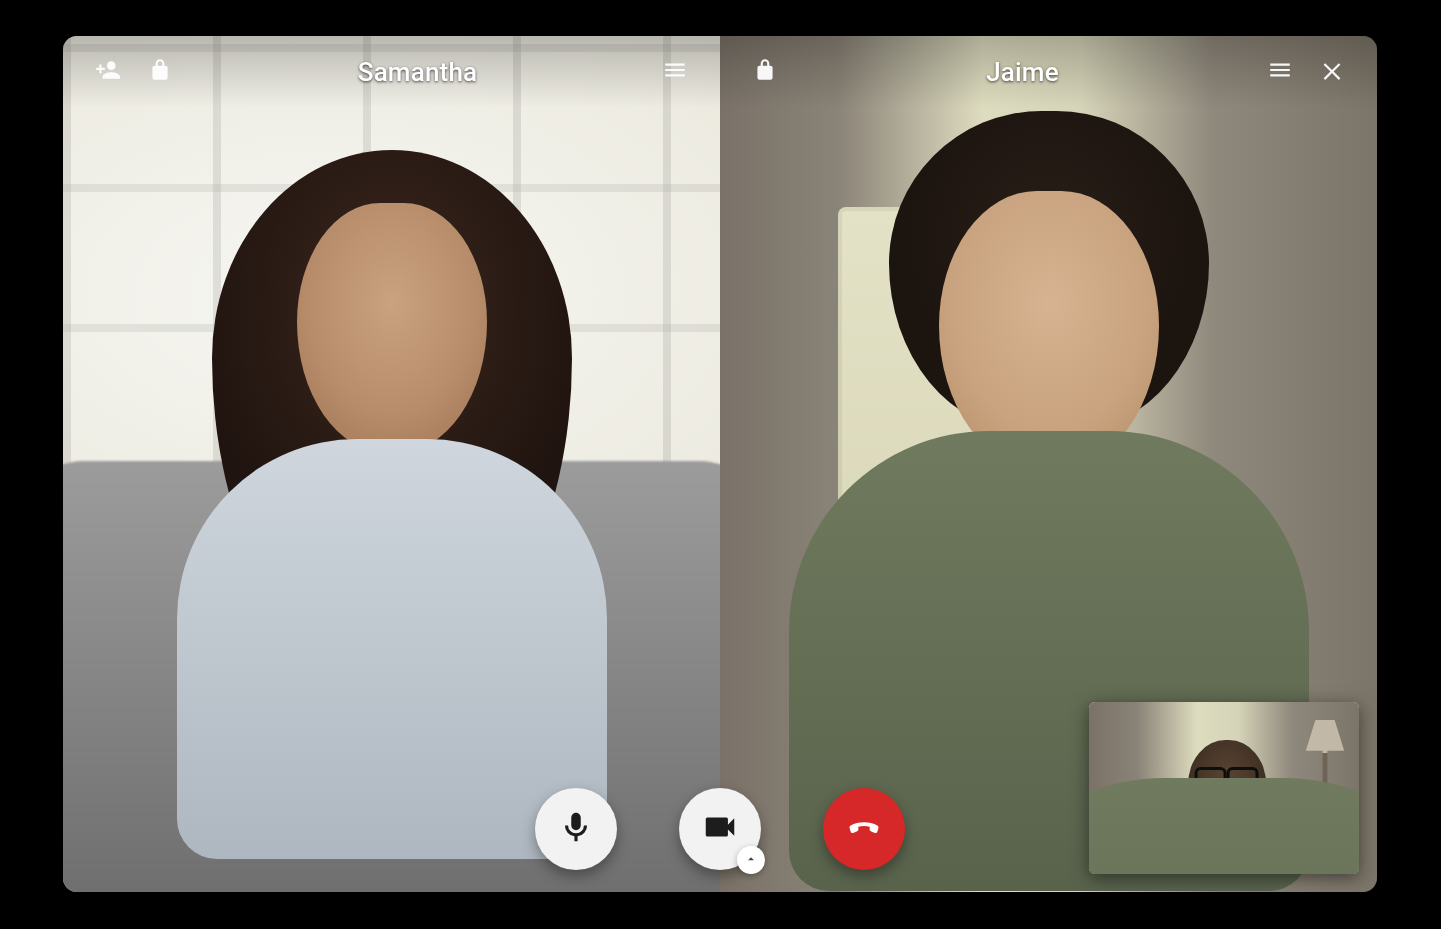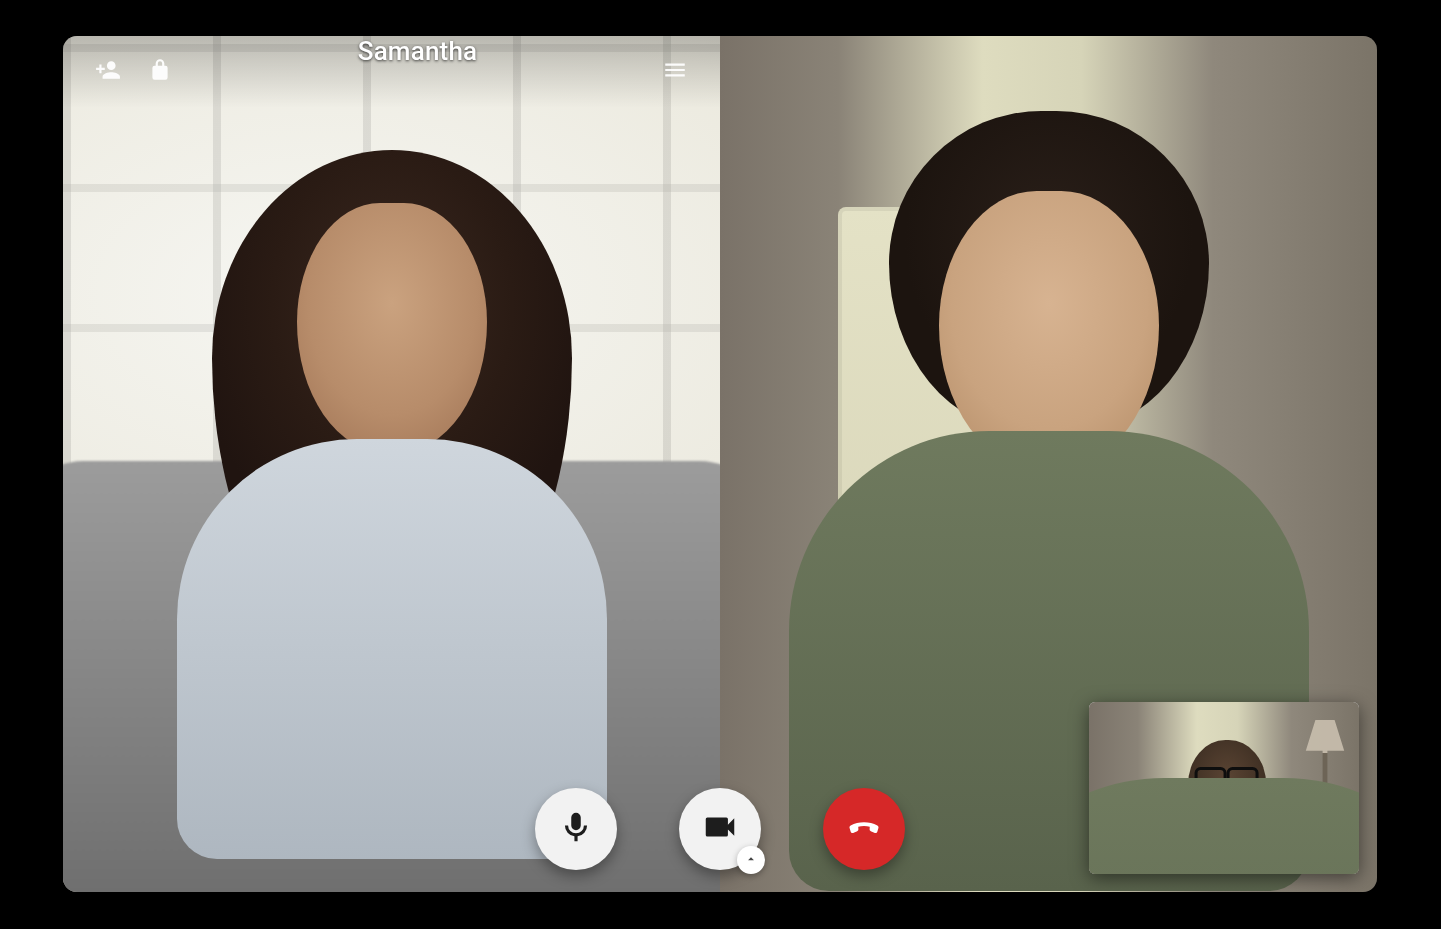--- a/index.html
+++ b/index.html
@@ -106,21 +106,21 @@
   }
   .pane.right .torso {
     position:absolute; top:44%; left:50%; width:520px; height:460px; transform:translateX(-50%);
     background: linear-gradient(180deg, #6f7a5e 0%, #59634c 100%);
     border-radius: 200px 200px 40px 40px;
   }
 
   
   .overlay-top {
     position:absolute; top:0; left:0; right:0; height:72px;
-    display:flex; 
+    display:flex; align-items:center;
     padding: 0 22px;
     color:#fff;
     text-shadow: 0 1px 3px rgba(0,0,0,0.7);
     background: linear-gradient(180deg, rgba(0,0,0,0.22) 0%, rgba(0,0,0,0) 100%);
   }
   .overlay-top .left-icons, .overlay-top .right-icons {
     display:flex; align-items:center; gap:6px;
   }
   .overlay-top .title {
     flex:1; text-align:center; font-size:26px; font-weight:500;
@@ -243,20 +243,48 @@
     </div>
 
     <div class="pane right">
       <div class="video-art">
         <div class="bg"></div>
         <div class="cabinet"></div>
         <div class="person">
           <div class="hair"></div>
           <div class="face"></div>
           <div class="torso"></div>
+        </div>
+      </div>
+      <div class="overlay-top">
+        <div class="left-icons">
+          <div class="hicon">
+            <span>
+              <svg viewBox="0 0 24 24">
+                  <path d="M17 8h-1V6a4 4 0 10-8 0v2H7a2 2 0 00-2 2v9a2 2 0 002 2h10a2 2 0 002-2v-9a2 2 0 00-2-2zm-7-2a2 2 0 114 0v2h-4V6z"></path>
+                </svg>
+            </span>
+          </div>
+        </div>
+        <div class="title">Jaime</div>
+        <div class="right-icons">
+          <div class="hicon">
+            <span>
+              <svg viewBox="0 0 24 24">
+                  <path d="M3 6h18v2H3V6zm0 5h18v2H3v-2zm0 5h18v2H3v-2z"></path>
+                </svg>
+            </span>
+          </div>
+          <div class="hicon">
+            <span>
+              <svg viewBox="0 0 24 24">
+                  <path d="M18.3 5.71L12 12.01l-6.3-6.3L4.29 7.12l6.3 6.3-6.3 6.3 1.41 1.41 6.3-6.3 6.3 6.3 1.41-1.41-6.3-6.3 6.3-6.3z"></path>
+                </svg>
+            </span>
+          </div>
         </div>
       </div>
 
       <div class="pip">
         <div class="bg"></div>
         <div class="lamp"></div>
         <div class="head"></div>
         <div class="glasses"></div>
         <div class="torso"></div>
       </div>

